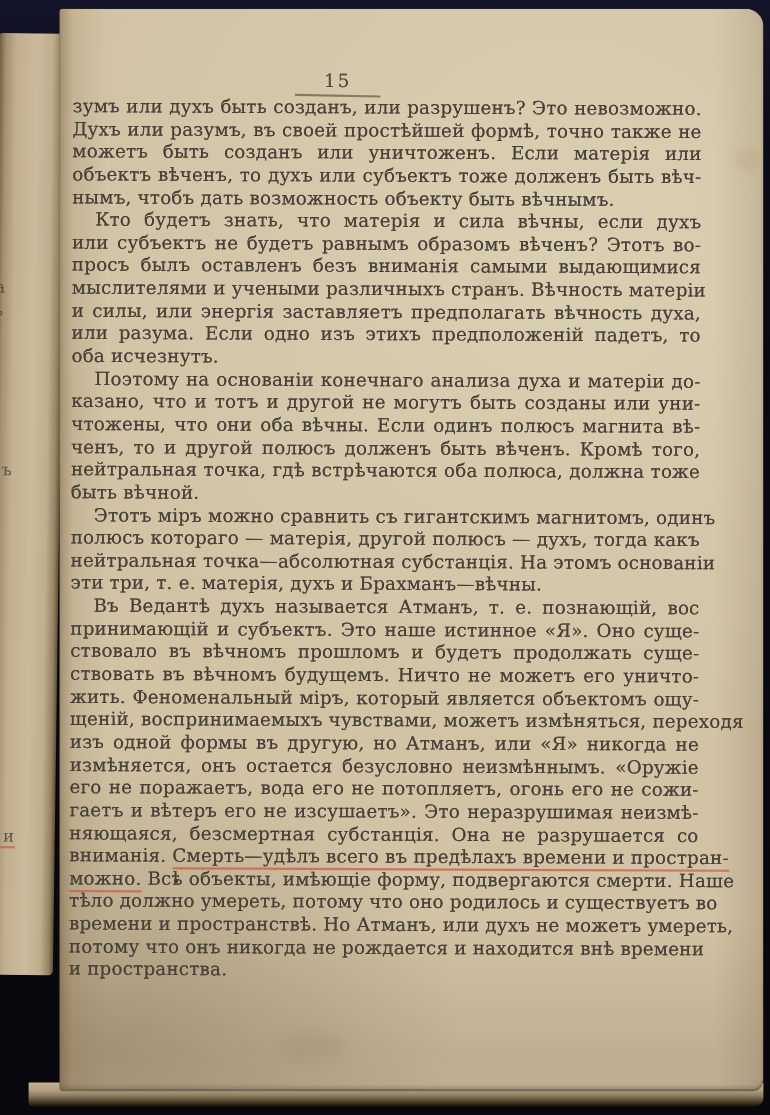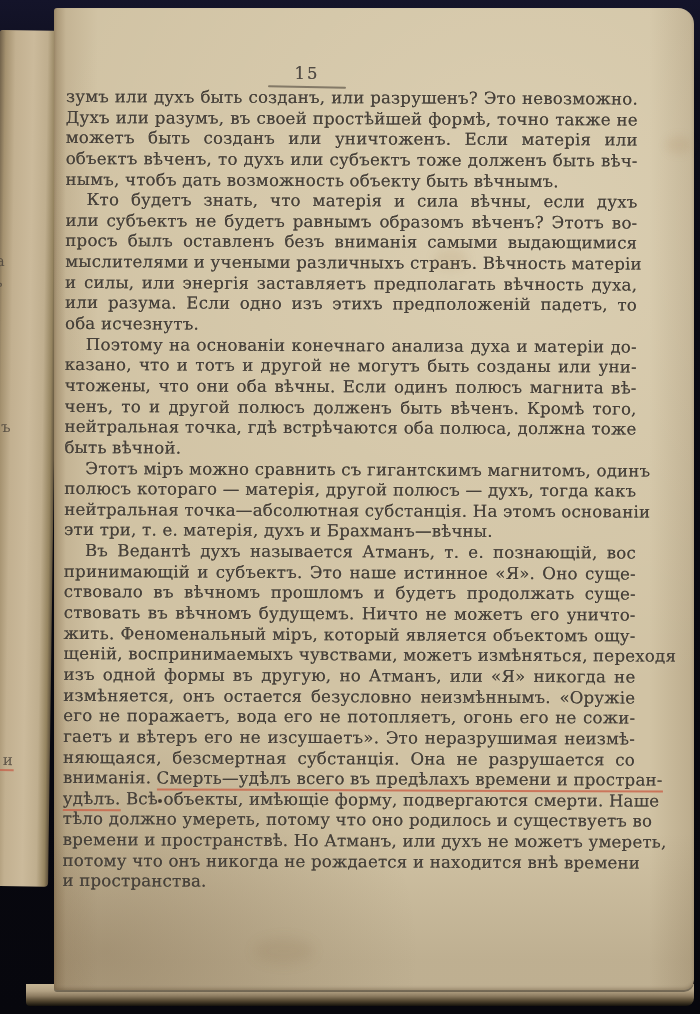--- a/index.html
+++ b/index.html
@@ -156,21 +156,21 @@
           <div class="line">ствовало въ вѣчномъ прошломъ и будетъ продолжать суще-</div>
           <div class="line">ствовать въ вѣчномъ будущемъ. Ничто не можетъ его уничто-</div>
           <div class="line">жить. Феноменальный міръ, который является объектомъ ощу-</div>
           <div class="line">щеній, воспринимаемыхъ чувствами, можетъ измѣняться, переходя</div>
           <div class="line">изъ одной формы въ другую, но Атманъ, или «Я» никогда не</div>
           <div class="line">измѣняется, онъ остается безусловно неизмѣннымъ. «Оружіе</div>
           <div class="line">его не поражаетъ, вода его не потопляетъ, огонь его не сожи-</div>
           <div class="line">гаетъ и вѣтеръ его не изсушаетъ». Это неразрушимая неизмѣ-</div>
           <div class="line">няющаяся, безсмертная субстанція. Она не разрушается со</div>
           <div class="line"><span>вниманія. </span><span class="red-underline">Смерть—удѣлъ всего въ предѣлахъ времени и простран-</span></div>
-          <div class="line"><span class="red-underline">удѣлъ.</span><span> Всѣ объекты, имѣющіе форму, подвергаются смерти. Наше</span></div>
+          <div class="line"><span class="red-underline">можно.</span><span> Всѣ объекты, имѣющіе форму, подвергаются смерти. Наше</span></div>
           <div class="line">тѣло должно умереть, потому что оно родилось и существуетъ во</div>
           <div class="line">времени и пространствѣ. Но Атманъ, или духъ не можетъ умереть,</div>
           <div class="line">потому что онъ никогда не рождается и находится внѣ времени</div>
           <div class="line last">и пространства.</div>
         </div>
       </div>
 
     <div class="speck speck-a"></div>
     <div class="speck speck-b"></div>
     <div class="speck speck-c"></div>

